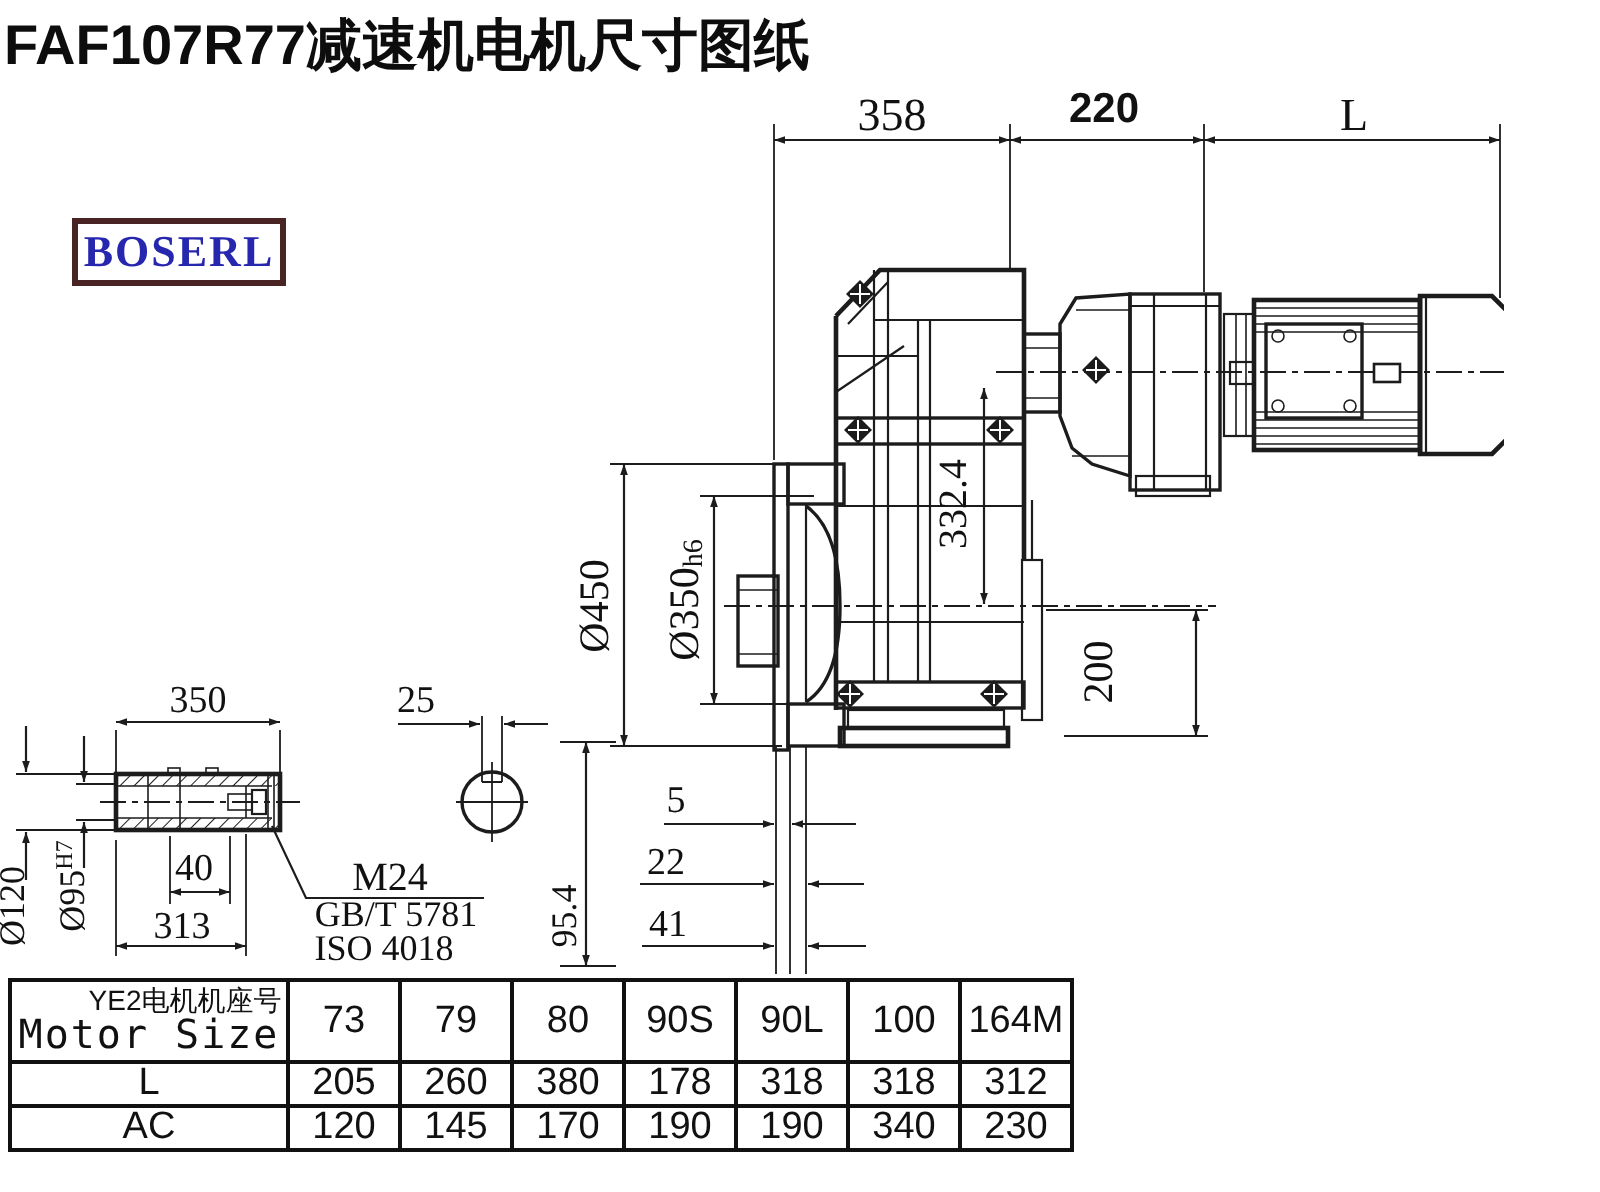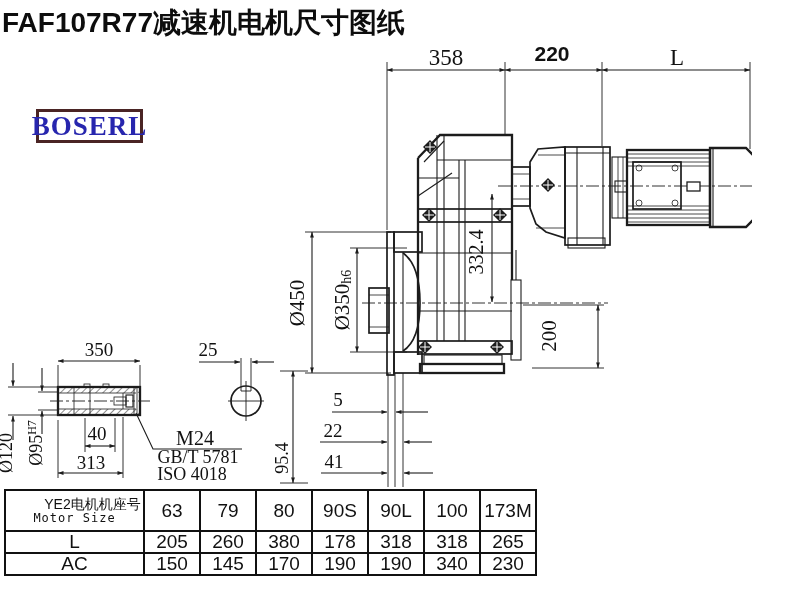--- a/index.html
+++ b/index.html
@@ -2,40 +2,40 @@
 <html><head>
 <meta charset="utf-8">
 <style>
   html,body{margin:0;padding:0;background:#fff;}
   .stage{position:relative;width:752px;height:596px;background:#fff;overflow:hidden;
          font-family:"Liberation Sans",sans-serif;color:#111;}
   .title{position:absolute;left:2px;top:4px;font-size:28px;font-weight:bold;
          letter-spacing:0px;white-space:nowrap;color:#0d0d0d;}
   .logo{position:absolute;left:36px;top:109px;width:101px;height:28px;
         border:3px solid #4a2424;background:#fff;display:flex;align-items:center;justify-content:center;}
-  .logo span{font-family:"Liberation Serif",serif;font-weight:bold;font-size:27px;
+  .logo span{font-family:"Liberation Serif",serif;font-weight:bold;font-size:22px;
         color:#2726ae;letter-spacing:1px;line-height:1;}
   svg.drawing{position:absolute;left:0;top:0;}
   .ln{stroke:#1c1c1c;fill:none;stroke-linecap:butt;}
   .w0{stroke-width:.8;} .w1{stroke-width:1.1;} .w2{stroke-width:1.7;} .w3{stroke-width:2.3;}
   .dimln{stroke:#1c1c1c;stroke-width:1.1;fill:none;}
   .ext{stroke:#1c1c1c;stroke-width:.9;fill:none;}
   .cl{stroke:#1c1c1c;stroke-width:.9;fill:none;stroke-dasharray:13 3 3 3;}
   .ds{font-family:"Liberation Serif",serif;fill:#111;}
   .dsb{font-family:"Liberation Sans",sans-serif;font-weight:bold;fill:#111;}
   .dia{fill:#1c1c1c;stroke:none;}
   .diax{stroke:#fff;stroke-width:1;}
   table.dim{position:absolute;left:4px;top:489px;border-collapse:collapse;table-layout:fixed;
         background:#fff;}
   table.dim th,table.dim td{border:2px solid #111;text-align:center;vertical-align:middle;
         font-size:19px;font-weight:normal;padding:0;line-height:1.05;}
   table.dim .hrow{height:41px;}
   table.dim .drow{height:22px;}
   .cn{font-size:14px;margin-left:36px;}
-  .mono{font-family:"DejaVu Sans Mono",monospace;font-size:12px;letter-spacing:1px;}
+  .mono{font-family:"DejaVu Sans Mono",monospace;font-size:20px;letter-spacing:1px;}
 </style>
 </head>
 <body>
 
 <div class="stage">
 
   <div class="title">FAF107R77减速机电机尺寸图纸</div>
 
   <div class="logo">
     <span>BOSERL</span>
@@ -236,41 +236,41 @@
         <col style="width:56px">
         <col style="width:56px">
         <col style="width:56px">
     </colgroup>
     <tbody>
         <tr class="hrow">
       <th>
         <div class="cn">YE2电机机座号</div>
         <div class="mono">Motor Size</div>
       </th>
-      <th>63</th>
+      <th>73</th>
       <th>79</th>
       <th>80</th>
       <th>90S</th>
       <th>90L</th>
       <th>100</th>
-      <th>173M</th>
+      <th>164M</th>
     </tr>
     <tr class="drow">
       <th>L</th>
       <td>205</td>
       <td>260</td>
       <td>380</td>
       <td>178</td>
       <td>318</td>
       <td>318</td>
-      <td>265</td>
+      <td>312</td>
     </tr>
     <tr class="drow">
       <th>AC</th>
-      <td>150</td>
+      <td>120</td>
       <td>145</td>
       <td>170</td>
       <td>190</td>
       <td>190</td>
       <td>340</td>
       <td>230</td>
     </tr>
   </tbody>
     </table>
 </div>

